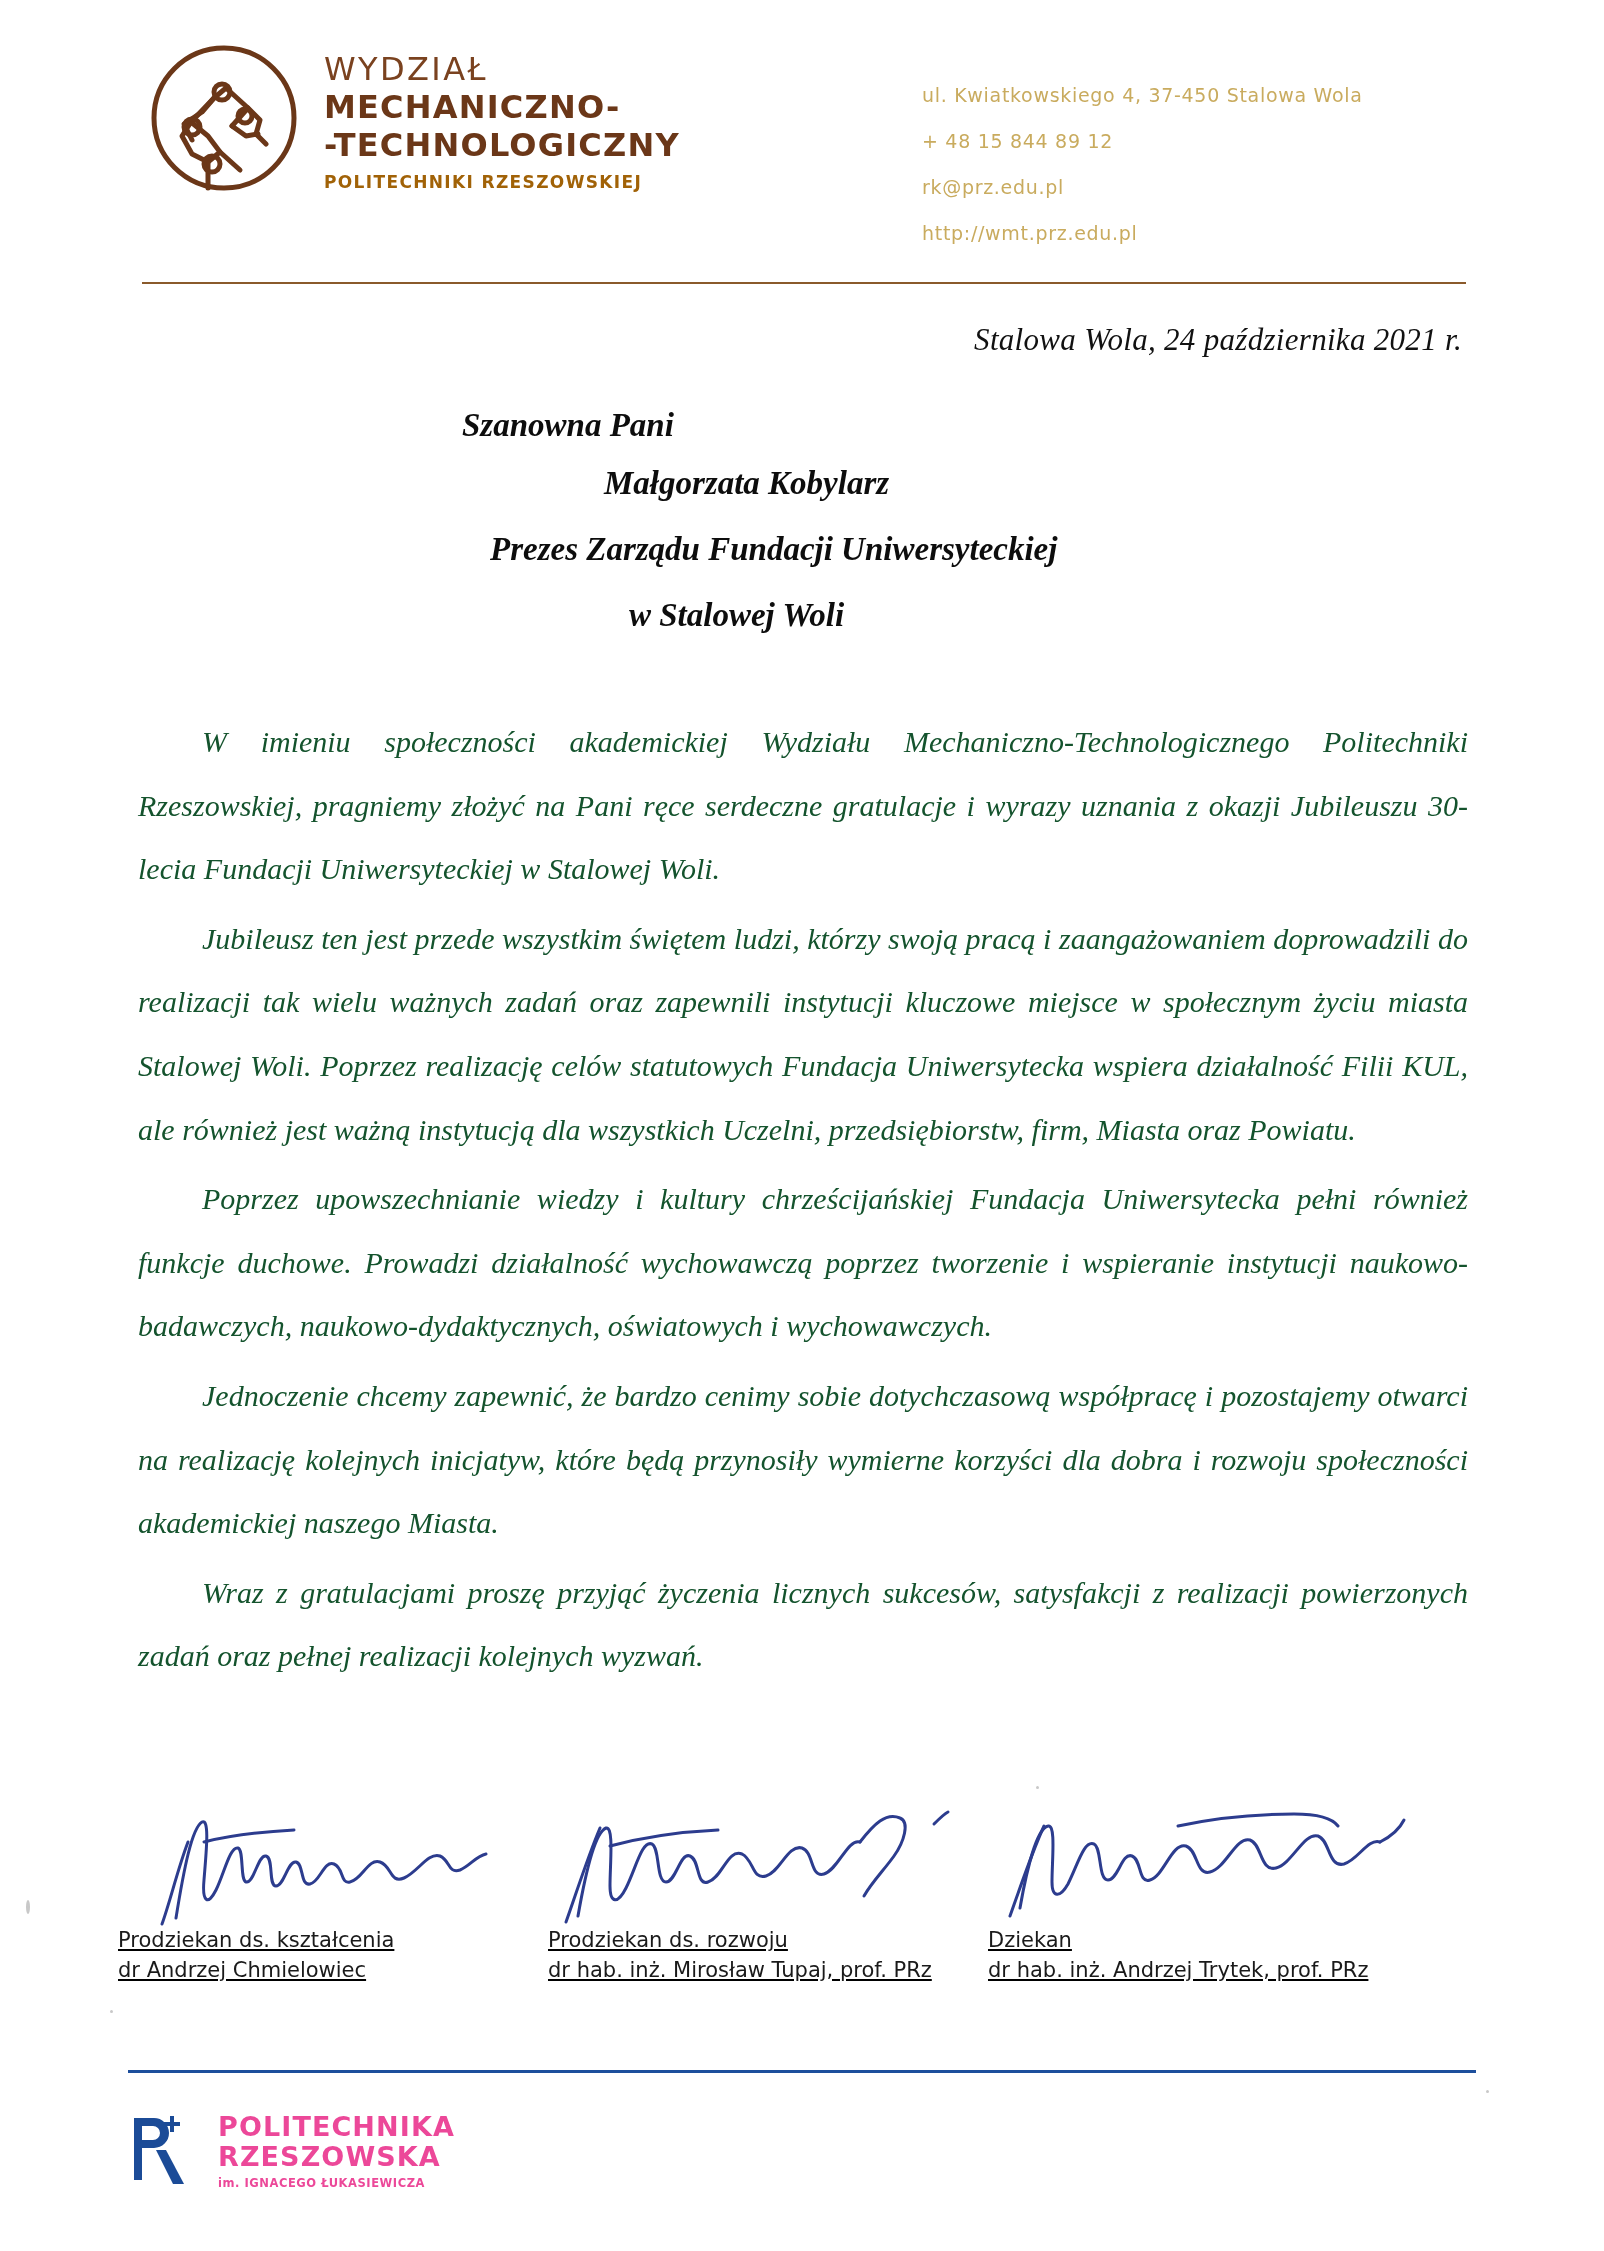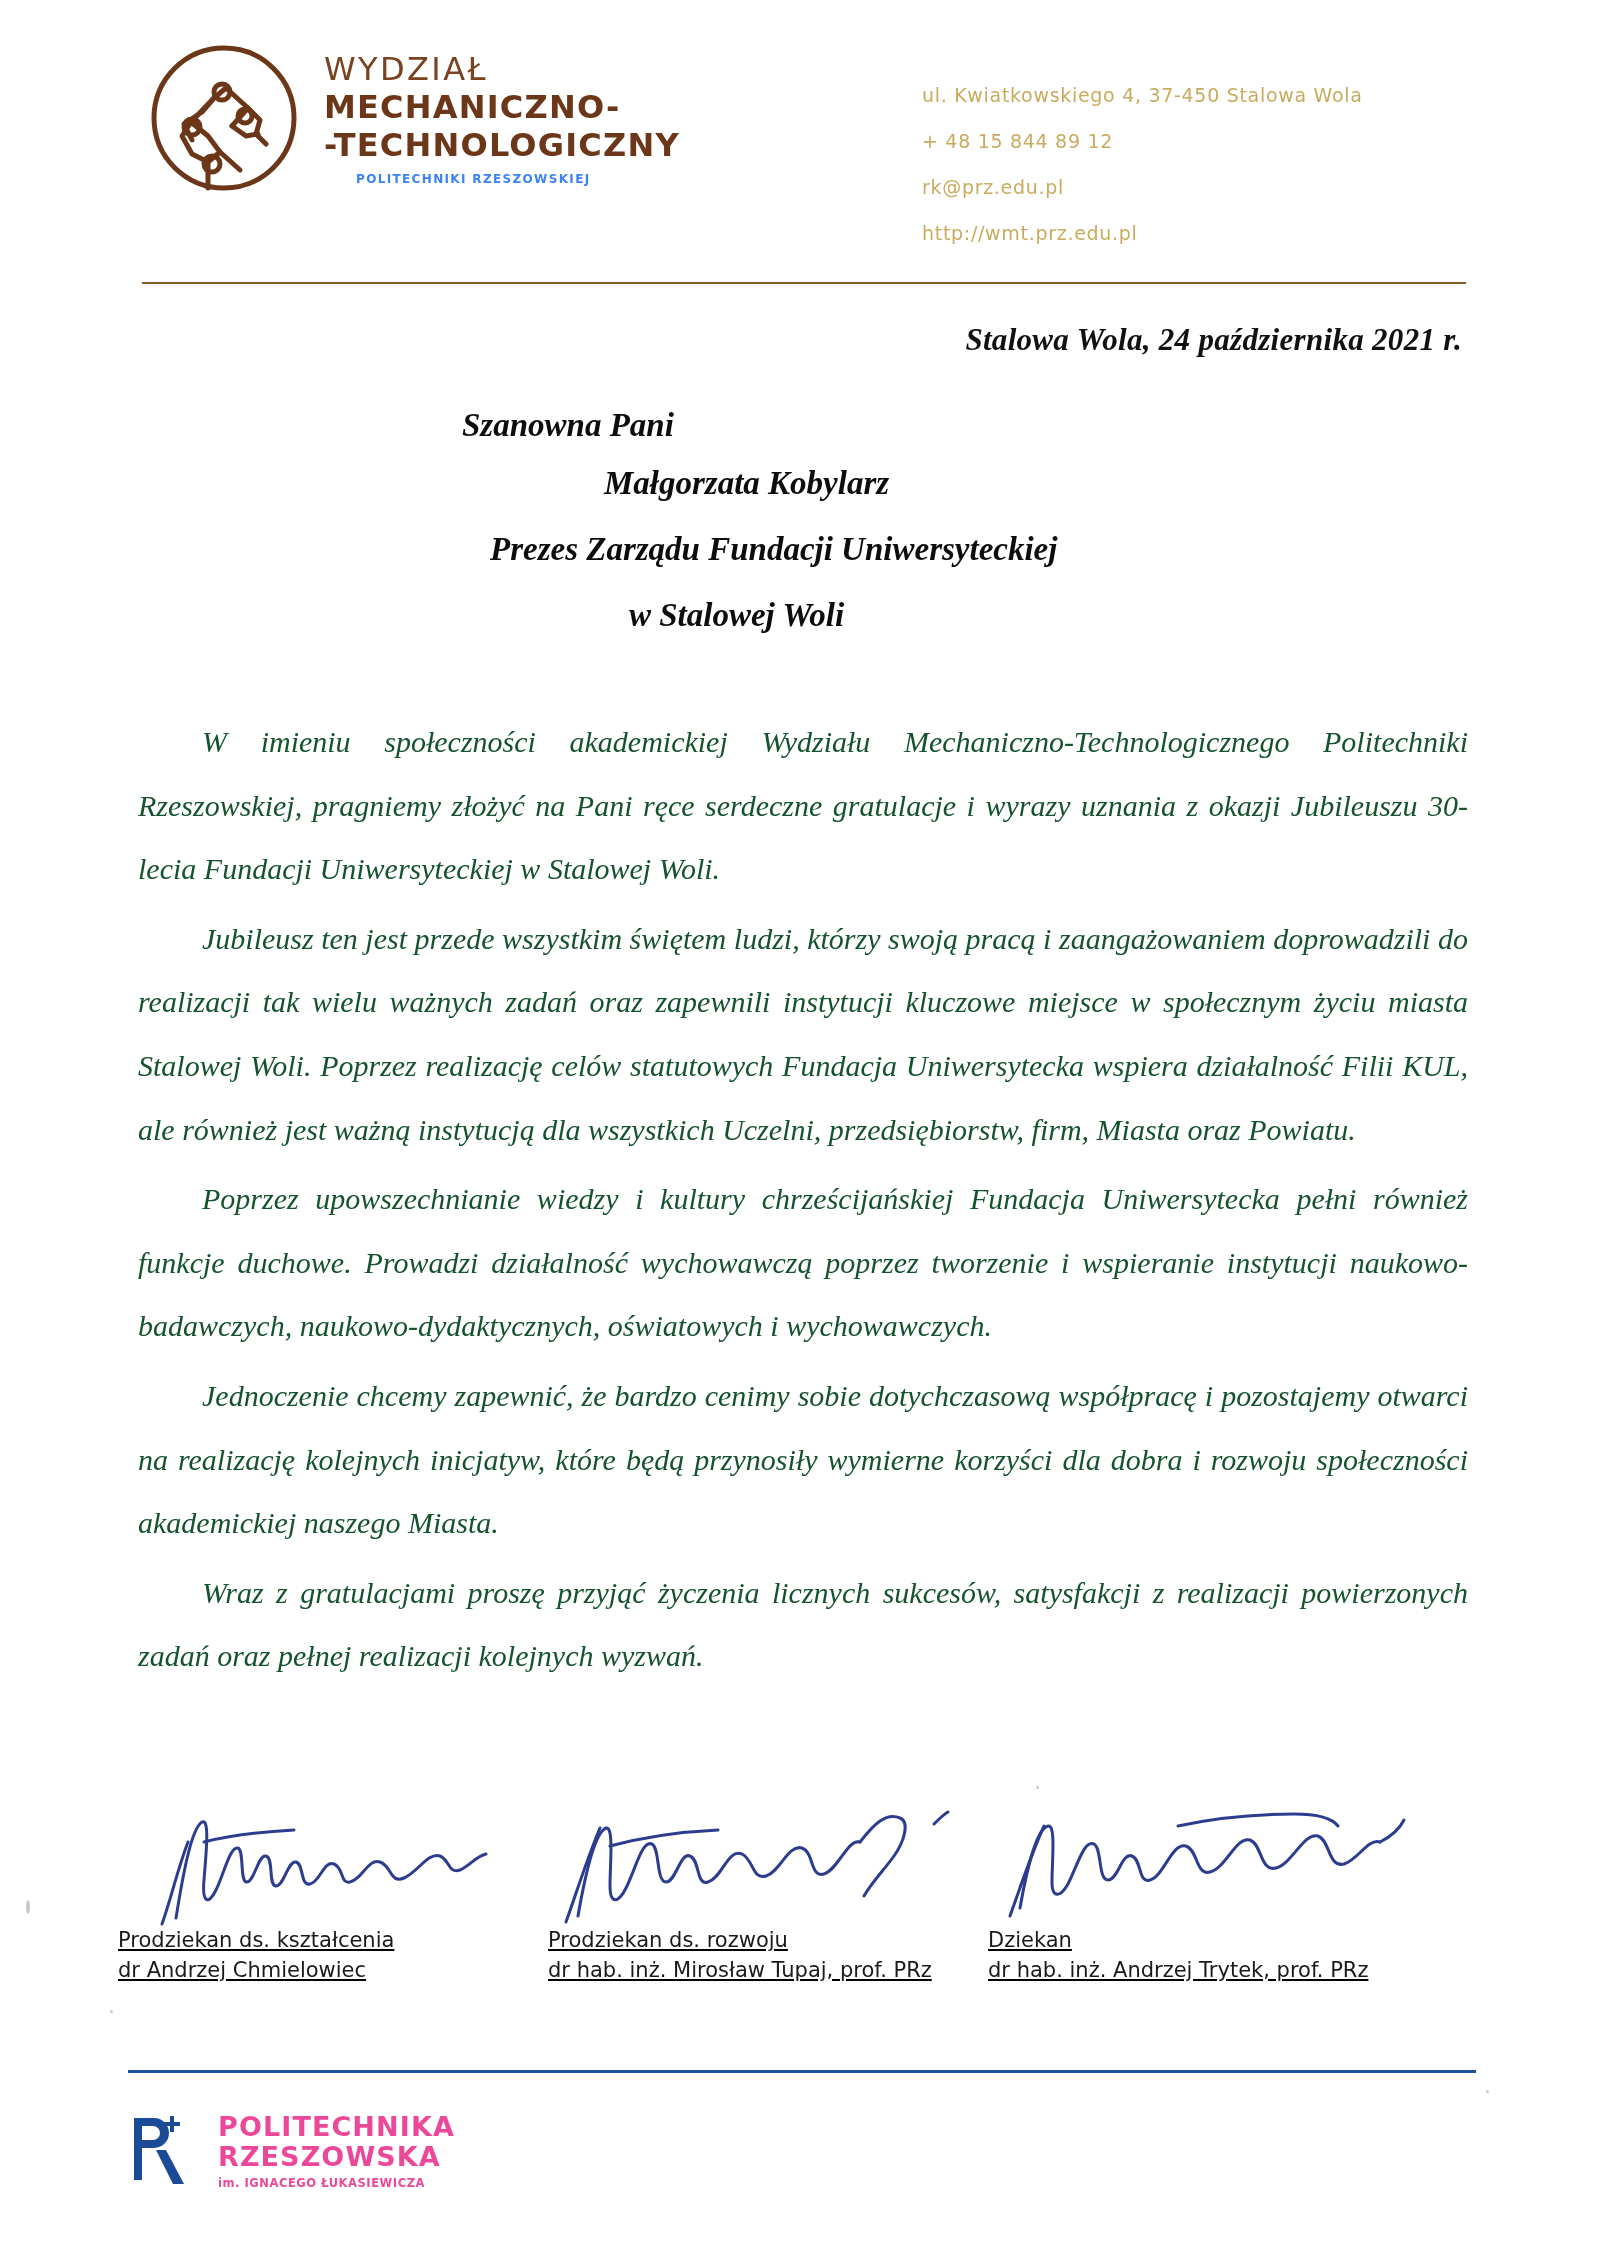--- a/index.html
+++ b/index.html
@@ -50,27 +50,26 @@
   }
   .logo-line-2,
   .logo-line-3 {
     font-size: 32px;
     letter-spacing: 1.2px;
     font-weight: 700;
     line-height: 1.18;
     color: #6b3718;
   }
   .logo-line-4 {
-    font-size: 12px;
+    font-size: 17px;
     letter-spacing: 1.35px;
     font-weight: 700;
     line-height: 1.2;
     margin-top: 7px;
-    color: #3b82f6;
-    margin-left: 32px;
+    color: #a16207;
   }
 
   .contact-block {
     position: absolute;
     left: 922px;
     top: 72px;
     color: #c9ab5e;
     font-family: "DejaVu Sans", sans-serif;
     font-size: 19px;
     letter-spacing: 0.7px;
@@ -90,21 +89,20 @@
   
   .date-line {
     position: absolute;
     right: 142px;
     top: 322px;
     font-family: "Liberation Serif", serif;
     font-style: italic;
     font-size: 31px;
     color: #111111;
     letter-spacing: 0.3px;
-    font-weight: bold;
   }
 
   
   .addressee {
     position: absolute;
     left: 142px;
     top: 400px;
     width: 1324px;
     font-family: "Liberation Serif", serif;
     font-style: italic;

